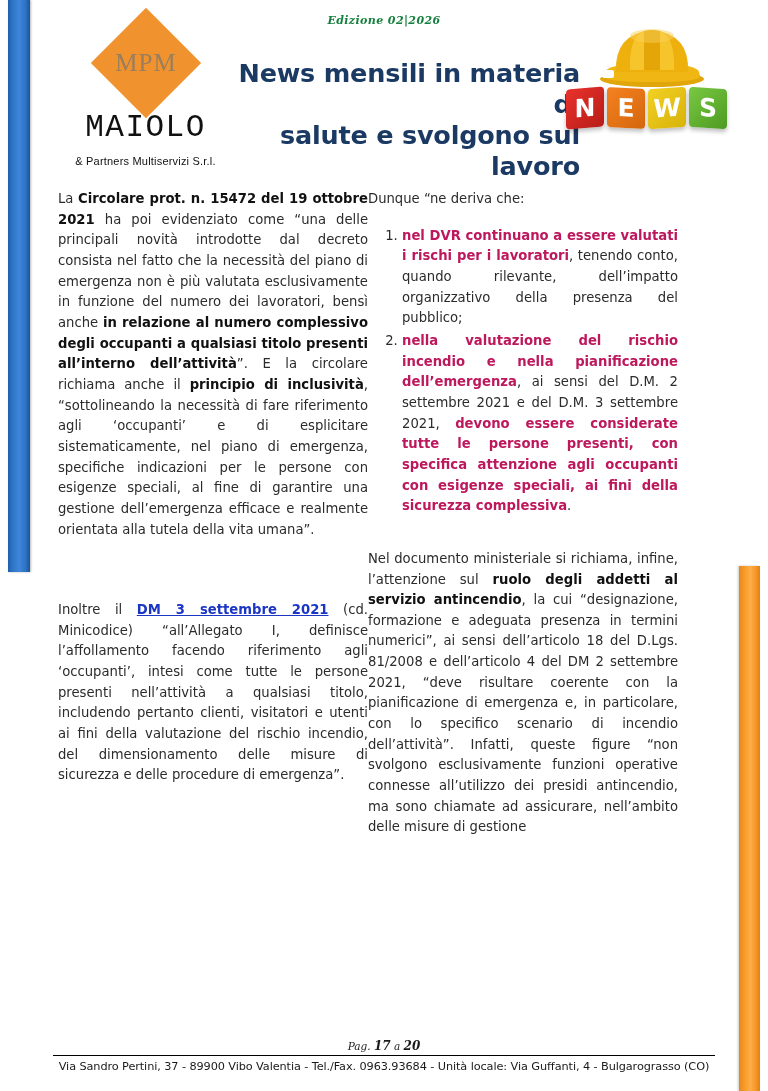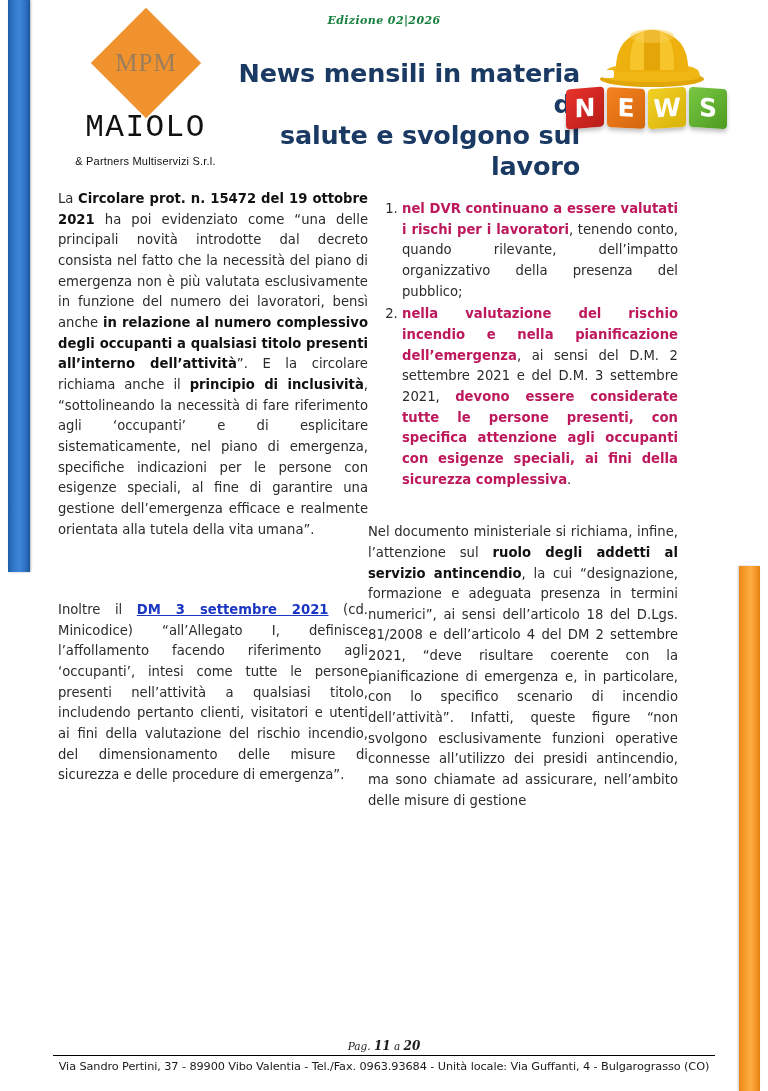--- a/index.html
+++ b/index.html
@@ -289,29 +289,30 @@
 
   <div class="col">
     <p class="body-text"><span>La </span><b>Circolare prot. n. 15472 del 19 ottobre 2021</b><span> ha poi evidenziato come “una delle principali novità introdotte dal decreto consista nel fatto che la necessità del piano di emergenza non è più valutata esclusivamente in funzione del numero dei lavoratori, bensì anche </span><b>in relazione al numero complessivo degli occupanti a qualsiasi titolo presenti all’interno dell’attività</b><span>”. E la circolare richiama anche il </span><b>principio di inclusività</b><span>, “sottolineando la necessità di fare riferimento agli ‘occupanti’ e di esplicitare sistematicamente, nel piano di emergenza, specifiche indicazioni per le persone con esigenze speciali, al fine di garantire una gestione dell’emergenza efficace e realmente orientata alla tutela della vita umana”.</span></p>
 
     <div class="spacer-lg"></div>
 
     <p class="body-text"><span>Inoltre il </span><a class="doc-link" href="#">DM 3 settembre 2021</a><span> (cd. Minicodice) “all’Allegato I, definisce l’affollamento facendo riferimento agli ‘occupanti’, intesi come tutte le persone presenti nell’attività a qualsiasi titolo, includendo pertanto clienti, visitatori e utenti ai fini della valutazione del rischio incendio, del dimensionamento delle misure di sicurezza e delle procedure di emergenza”.</span></p>
   </div>
 
   <div class="col">
+    <p class="body-text">Dunque “ne deriva che:</p>
 
     <ol class="numlist">
       <li><b>nel DVR continuano a essere valutati i rischi per i lavoratori</b><span>, tenendo conto, quando rilevante, dell’impatto organizzativo della presenza del pubblico;</span></li>
       <li><b>nella valutazione del rischio incendio e nella pianificazione dell’emergenza</b><span>, ai sensi del D.M. 2 settembre 2021 e del D.M. 3 settembre 2021, </span><b>devono essere considerate tutte le persone presenti, con specifica attenzione agli occupanti con esigenze speciali, ai fini della sicurezza complessiva</b><span>.</span></li>
     </ol>
 
     <div class="spacer-md"></div>
 
     <p class="body-text"><span>Nel documento ministeriale si richiama, infine, l’attenzione sul </span><b>ruolo degli addetti al servizio antincendio</b><span>, la cui “designazione, formazione e adeguata presenza in termini numerici”, ai sensi dell’articolo 18 del D.Lgs. 81/2008 e dell’articolo 4 del DM 2 settembre 2021, “deve risultare coerente con la pianificazione di emergenza e, in particolare, con lo specifico scenario di incendio dell’attività”. Infatti, queste figure “non svolgono esclusivamente funzioni operative connesse all’utilizzo dei presidi antincendio, ma sono chiamate ad assicurare, nell’ambito delle misure di gestione</span></p>
   </div>
 </div>
 
 <div class="footer">
-  <div class="page-num"><span>Pag. </span><b>11</b><span> a </span><b>20</b></div>
+  <div class="page-num"><span>Pag. </span><b>17</b><span> a </span><b>20</b></div>
   <hr class="footer-rule">
   <div class="footer-address">Via Sandro Pertini, 37 - 89900 Vibo Valentia - Tel./Fax. 0963.93684 - Unità locale: Via Guffanti, 4 - Bulgarograsso (CO)</div>
 </div>
 
 </body></html>

